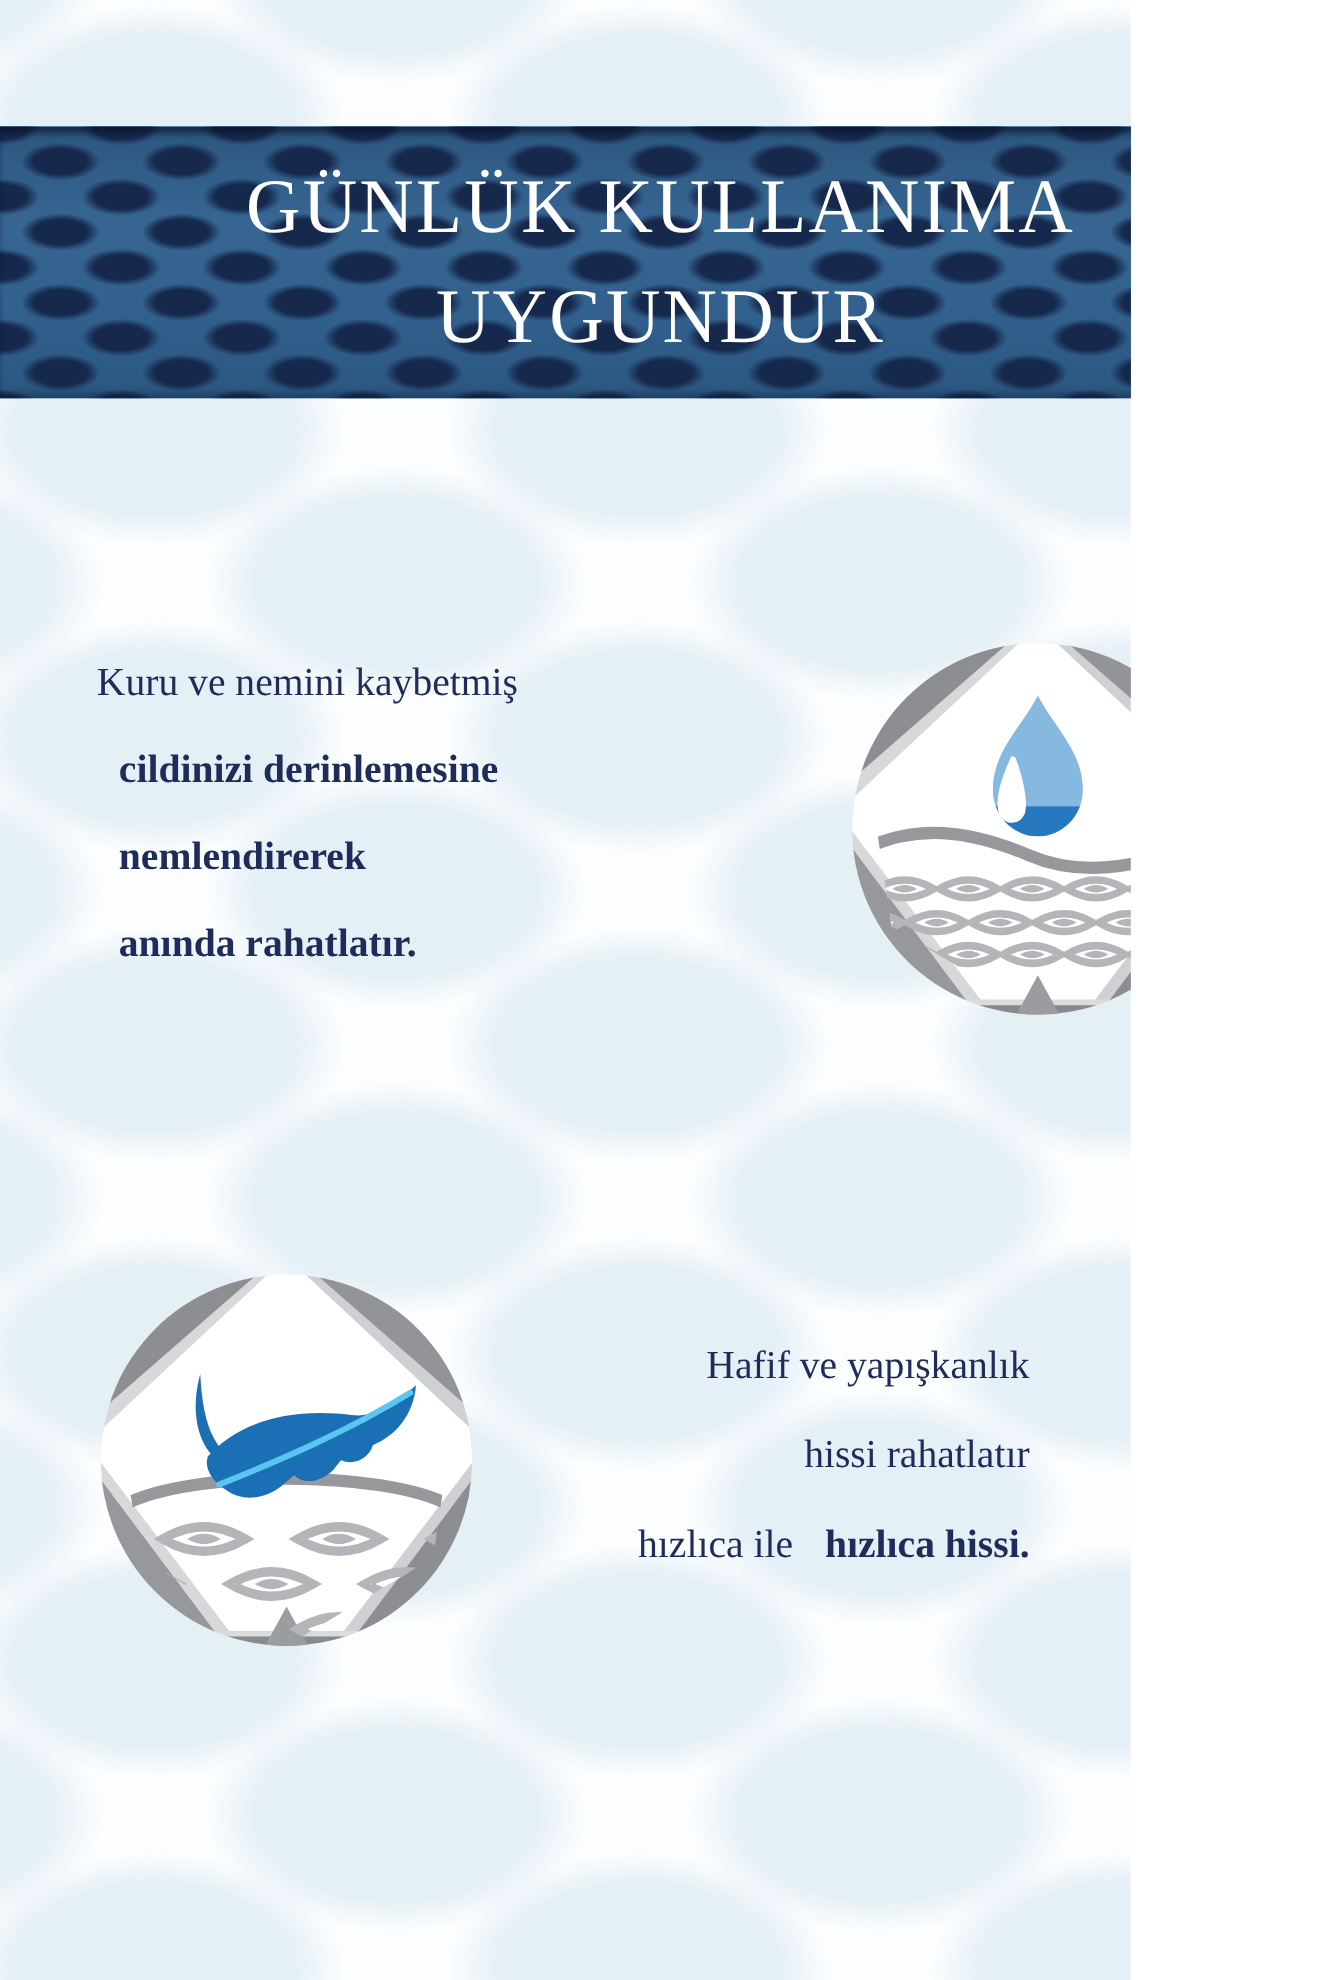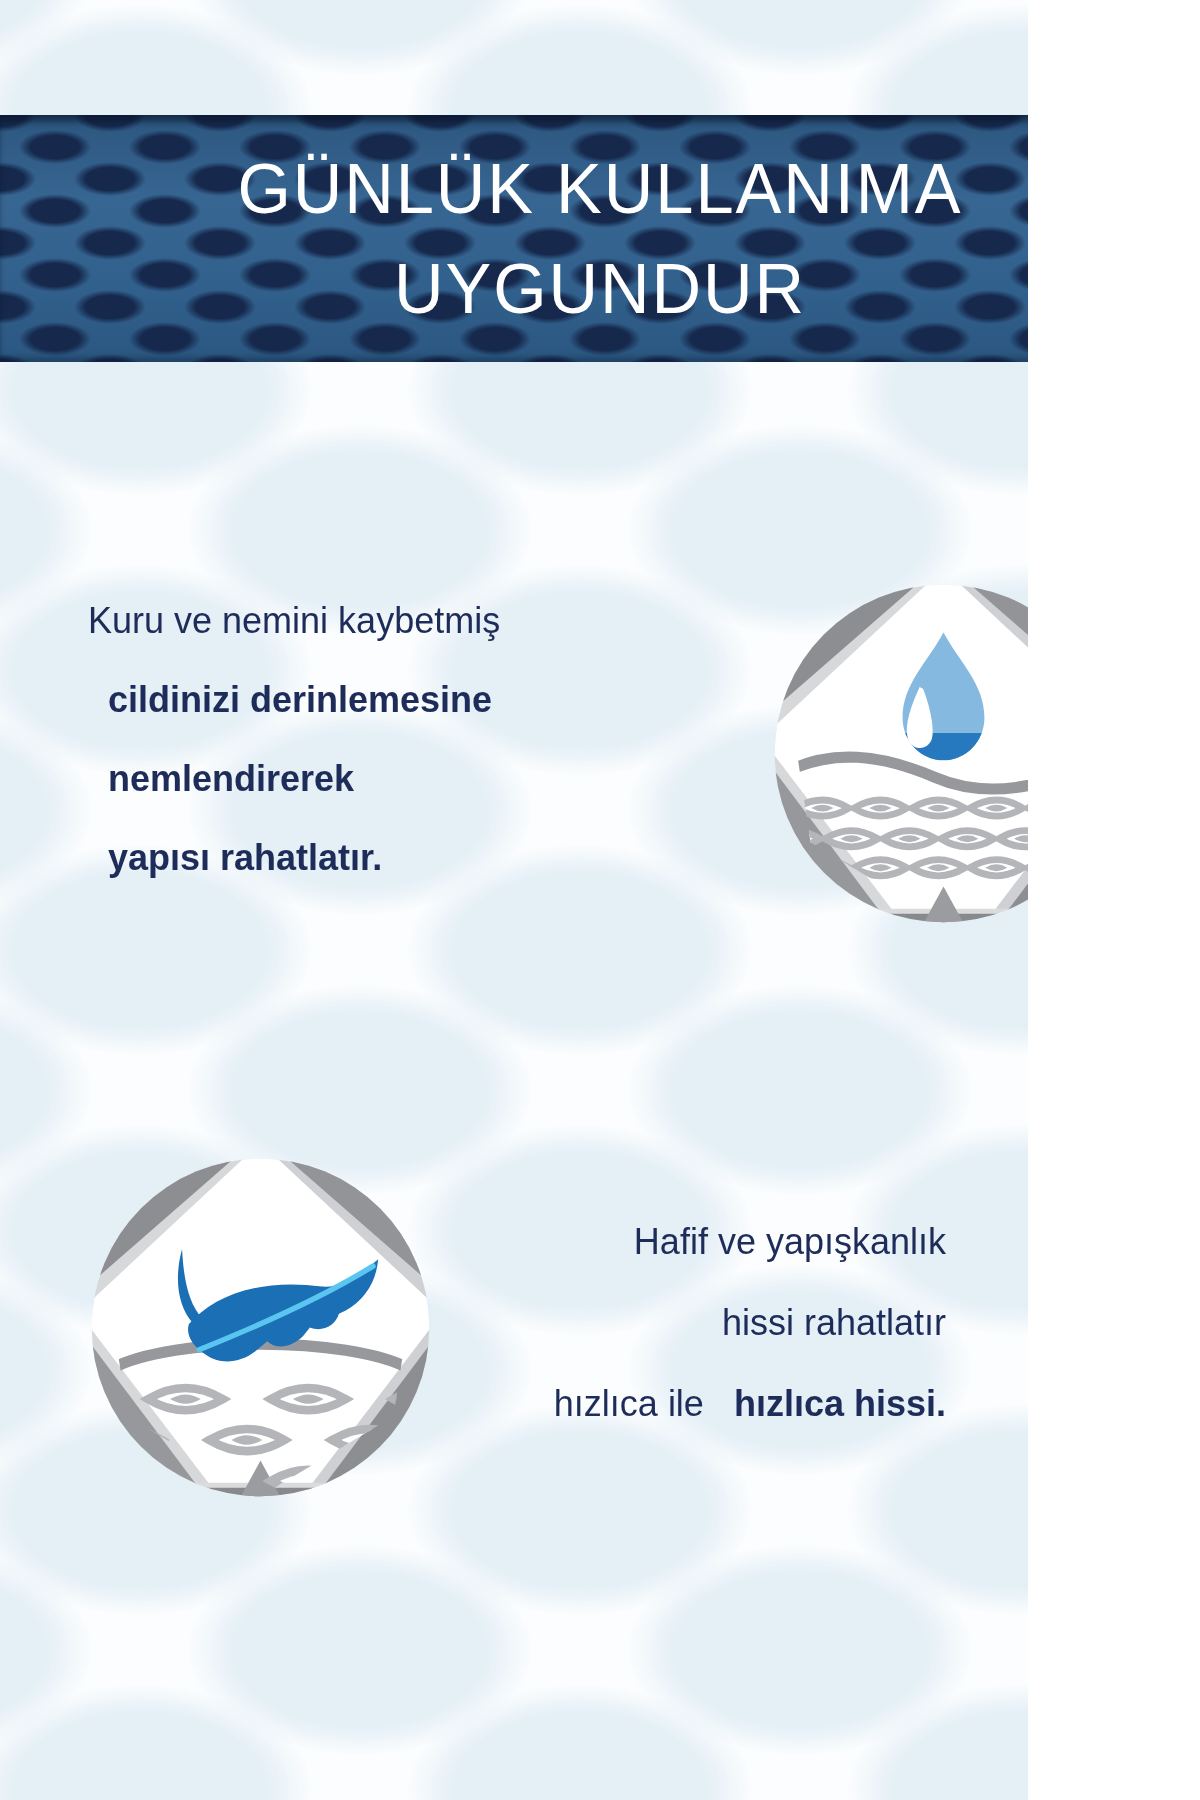--- a/index.html
+++ b/index.html
@@ -1,18 +1,18 @@
 <!DOCTYPE html>
 <html><head>
 <meta charset="utf-8">
 <style>
   html,body{margin:0;padding:0;background:#ffffff;}
   .poster{
     position:relative;width:1028px;height:1800px;overflow:hidden;
-    font-family:Liberation Sans, sans-serif;
+    font-family:Liberation Serif, serif;
     background-color:#fbfdfe;
     background-image:
       radial-gradient(210px 128px at 50% 50%, #e4eff6 0%, #e4eff6 60%, rgba(228,239,246,0) 82%),
       radial-gradient(210px 128px at 50% 50%, #e4eff6 0%, #e4eff6 60%, rgba(228,239,246,0) 82%);
     background-size:440px 280px,440px 280px;
     background-position:-80px -30px,140px 110px;
   }
   
   .band{
     position:absolute;left:0;top:115px;width:1200px;height:247px;
@@ -28,21 +28,21 @@
   }
   .band-title{
     color:#ffffff;font-size:70px;line-height:100px;font-weight:400;
     letter-spacing:2px;text-align:center;transform:scaleX(.98);
   }
   
   .txt{position:absolute;color:#1e2c5a;font-size:36px;line-height:79px;white-space:nowrap;}
   .txt .reg{font-weight:400;}
   .txt .bold{font-weight:700;margin-left:20px;}
   .txt-moisture{left:88px;top:581px;text-align:left;}
-  .txt-absorb{right:82px;top:1201px;text-align:right;line-height:81px;}
+  .txt-absorb{right:92px;top:1201px;text-align:right;line-height:81px;}
   
   .badge{position:absolute;}
   .badge svg{display:block;}
   .badge-moisture{left:773px;top:583px;width:341px;height:341px;}
   .badge-absorb{left:90px;top:1157px;width:341px;height:341px;}
 </style>
 </head>
 <body>
 
 <div class="poster">
@@ -51,21 +51,21 @@
     <div class="band-title">
       <div>GÜNLÜK KULLANIMA</div>
       <div>UYGUNDUR</div>
     </div>
   </header>
 
   <div class="txt txt-moisture">
     <div class="reg">Kuru ve nemini kaybetmiş</div>
     <div class="bold">cildinizi derinlemesine</div>
     <div class="bold">nemlendirerek</div>
-    <div class="bold">yapısı rahatlatır.</div>
+    <div class="bold">anında rahatlatır.</div>
   </div>
 
   <div class="badge badge-moisture">
     <svg viewBox="0 0 200 200" width="341" height="341">
       <defs>
         <clipPath id="circ-a">
             <circle cx="100" cy="100" r="99"></circle>
           </clipPath>
         <clipPath id="inner-a">
             <polygon points="8,60 46,14 100,26 154,14 192,60 178,152 100,199 22,152"></polygon>

